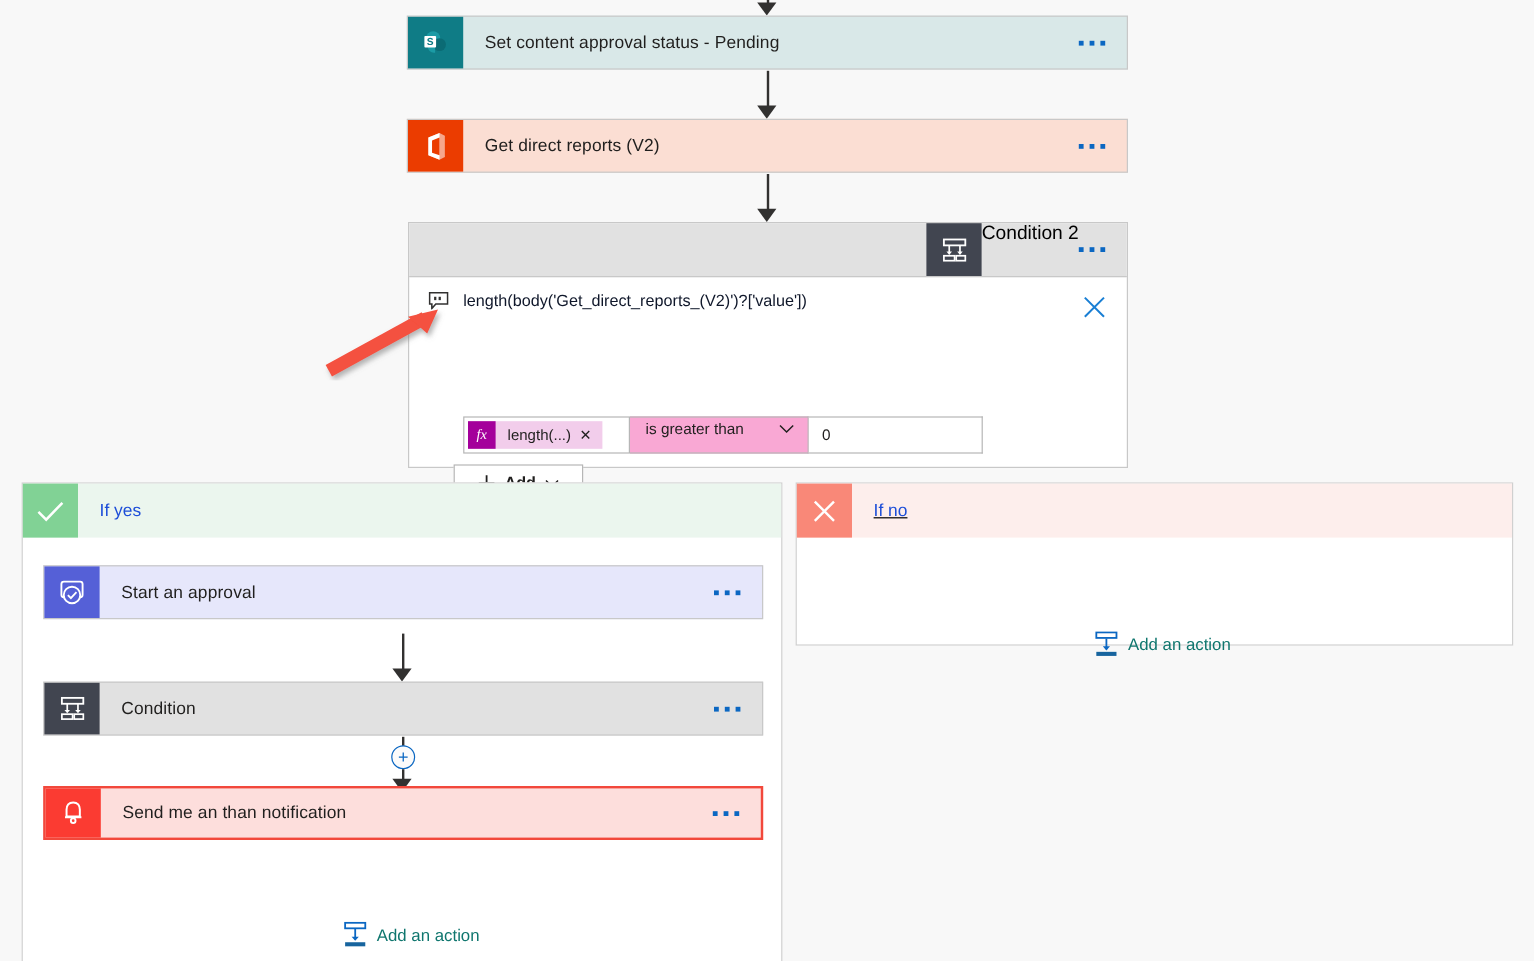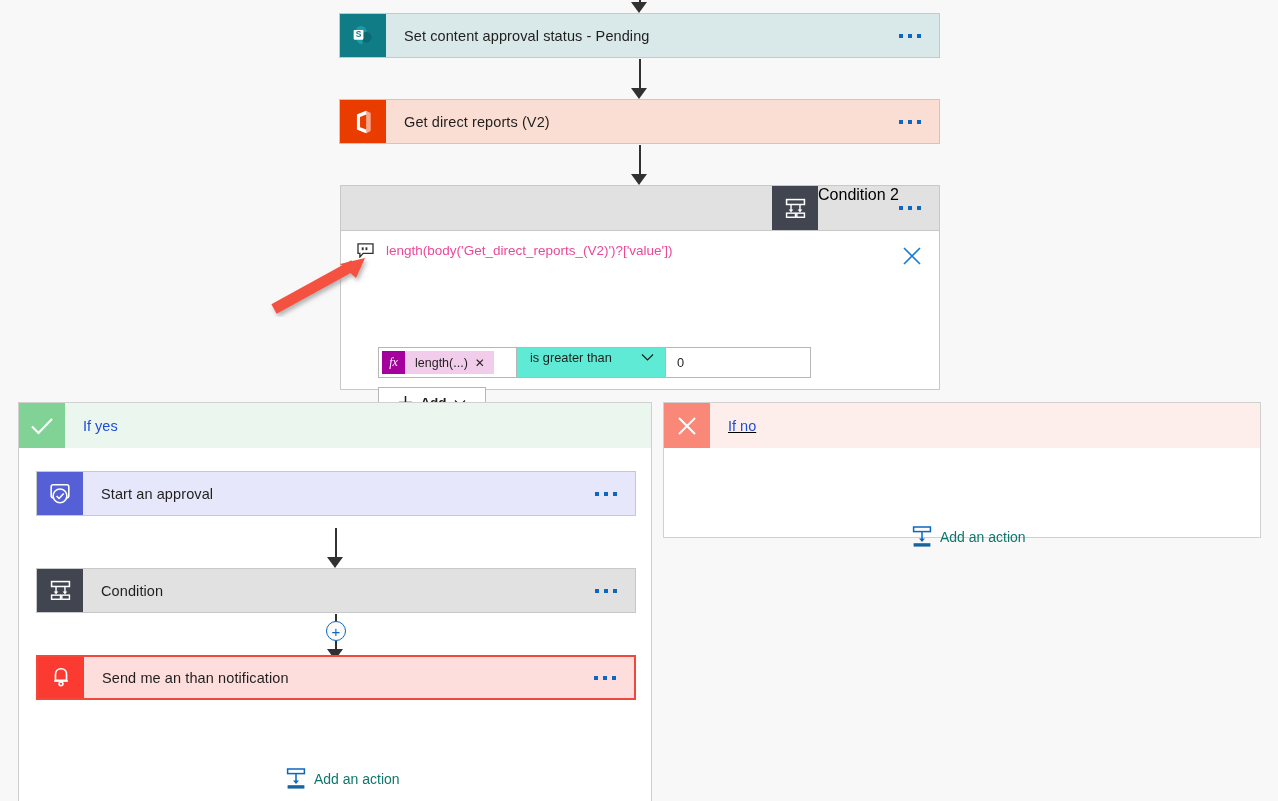--- a/index.html
+++ b/index.html
@@ -101,39 +101,39 @@
   }
   #cond2-body { position: relative; height: 158px; }
 
   .expr-row {
     display: flex;
     align-items: center;
     padding: 12px 14px 0 16px;
   }
   .expr-txt {
     font-size: 13.5px;
-    color: #ec4899;
+    color: #0f172a;
     margin-left: 12px;
     white-space: nowrap;
   }
   .close-x {
     position: absolute;
     right: 16px; top: 14px;
     width: 22px; height: 22px;
     color: #0b67c2;
   }
 
   .cond-controls {
     position: absolute;
     left: 37px; top: 116px;
     display: flex;
     flex-direction: column;
     gap: 9px;
   }
-  .cond-line1 { display: flex; }
+  .cond-line1 { display: flex; margin-left: 8px; }
   .token-box {
     width: 139px; height: 31px;
     border: 1px solid #b6b6b6;
     background: #fff;
     display: flex;
     align-items: center;
     padding: 3px;
   }
   .token-pill {
     display: flex;
@@ -161,21 +161,21 @@
   .token-x {
     font-size: 12px;
     color: #201f1e;
     font-weight: bold;
     cursor: pointer;
   }
   .op-select {
     width: 149px; height: 31px;
     border: 1px solid #b6b6b6;
     border-left: none;
-    background: #5eead4;
+    background: #f9a8d4;
     display: flex;
     align-items: center;
     justify-content: space-between;
     padding: 0 11px 10px 13px;
     font-size: 12.8px;
     color: #201f1e;
     gap: 16px;
   }
   .val-input {
     width: 145px; height: 31px;

